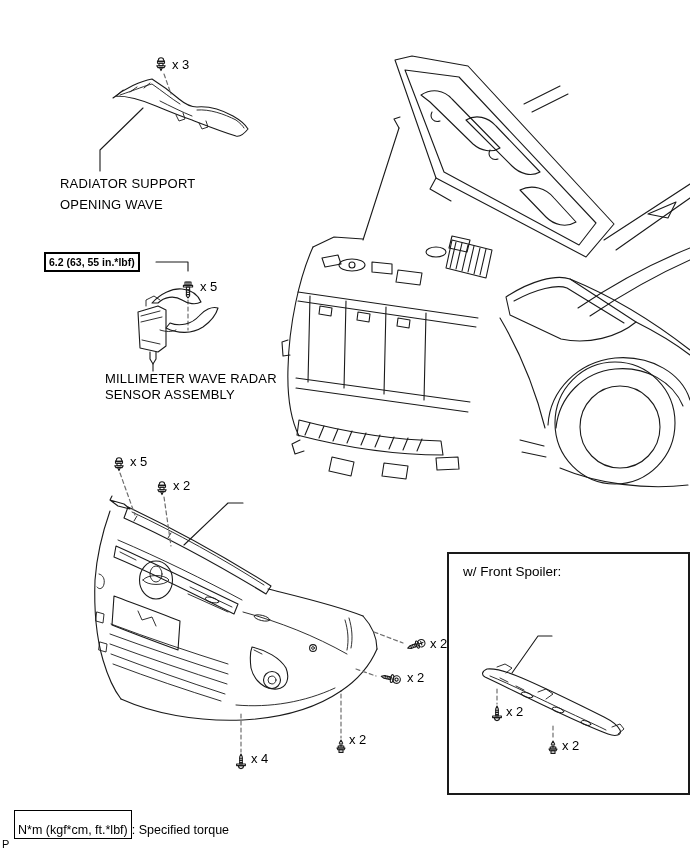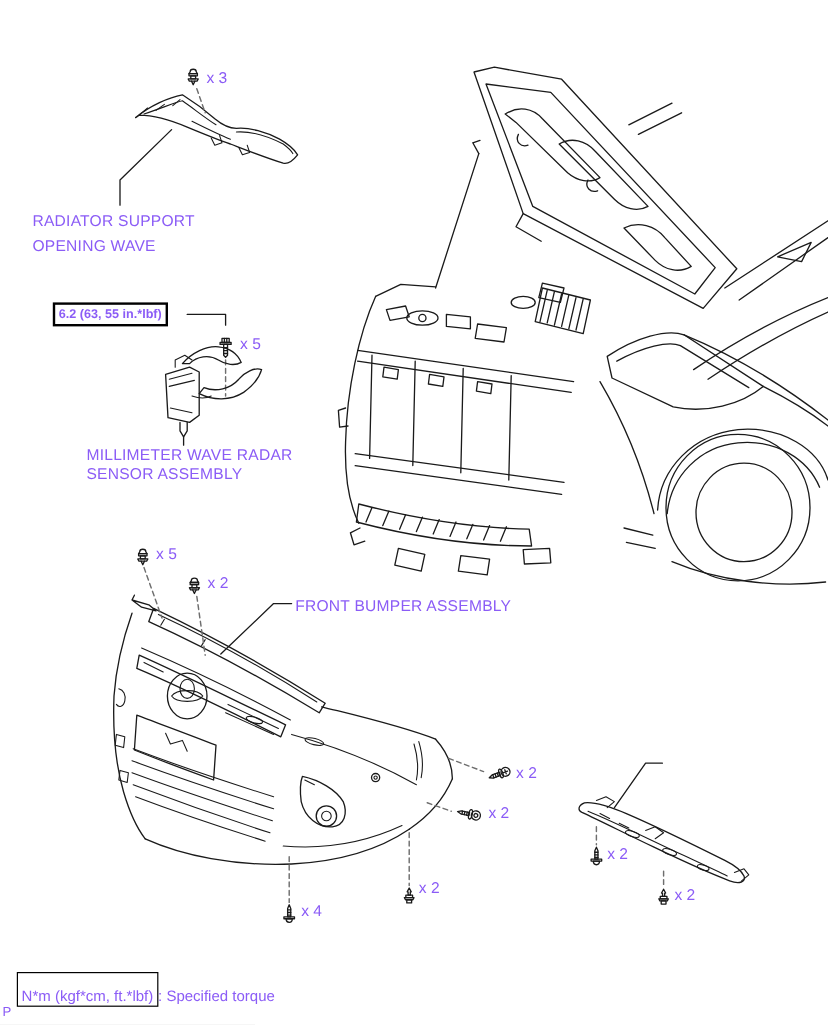--- a/index.html
+++ b/index.html
@@ -1,26 +1,26 @@
 <!DOCTYPE html>
 <html><head>
 <meta charset="utf-8">
 <style>
   html,body{margin:0;padding:0;background:#e8e8e8;}
   .page{
     position:relative;width:690px;height:854px;background:#ffffff;
-    font-family:"Liberation Sans", sans-serif;color:#8b5cf6;overflow:hidden;
+    font-family:"Liberation Sans", sans-serif;color:#000000;overflow:hidden;
   }
   svg.art{position:absolute;left:0;top:0;}
   svg.art path, svg.art line, svg.art ellipse, svg.art circle, svg.art polyline{
     fill:none;stroke:#1a1a1a;stroke-width:1.1;stroke-linecap:round;stroke-linejoin:round;
   }
   svg.art .thin{stroke-width:0.9;}
   svg.art .dash{stroke:#6e6e6e;stroke-dasharray:4 3;stroke-width:1.2;}
-  .lbl{position:absolute;font-size:13px;line-height:20px;white-space:nowrap;letter-spacing:0.2px;}
+  .lbl{position:absolute;font-size:13px;line-height:20px;white-space:nowrap;letter-spacing:0.2px;margin-left:33px;}
   .count{position:absolute;font-size:13px;line-height:15px;white-space:nowrap;}
   .torque-box{
     position:absolute;left:44px;top:252px;border:2px solid #000;background:#fff;
     font-size:10.5px;font-weight:bold;padding:2px 3px;white-space:nowrap;
   }
   .spoiler-box{
     position:absolute;left:447px;top:552px;width:239px;height:239px;
     border:2px solid #1a1a1a;background:transparent;
   }
   .spoiler-title{position:absolute;left:14px;top:10px;font-size:13.5px;white-space:nowrap;}
@@ -241,30 +241,32 @@
 
   <div class="lbl" style="left:72px;top:371px;line-height:16px">
     <span>MILLIMETER WAVE RADAR</span><br>
     <span>SENSOR ASSEMBLY</span>
   </div>
 
   <div class="count" style="left:130px;top:454px">x 5</div>
 
   <div class="count" style="left:173px;top:478px">x 2</div>
 
-  <div class="lbl" style="left:246px;top:495px">FRONT BUMPER ASSEMBLY</div>
 
   <div class="count" style="left:430px;top:636px">x 2</div>
 
   <div class="count" style="left:407px;top:670px">x 2</div>
 
   <div class="count" style="left:349px;top:732px">x 2</div>
 
   <div class="count" style="left:251px;top:751px">x 4</div>
 
+  <div class="spoiler-box">
+    <div class="spoiler-title">w/ Front Spoiler:</div>
+  </div>
 
 
   <div class="count" style="left:506px;top:704px">x 2</div>
 
   <div class="count" style="left:562px;top:738px">x 2</div>
 
   <div class="note">
     <span class="note-box">N*m (kgf*cm, ft.*lbf)</span><span>: Specified torque</span>
   </div>
 

